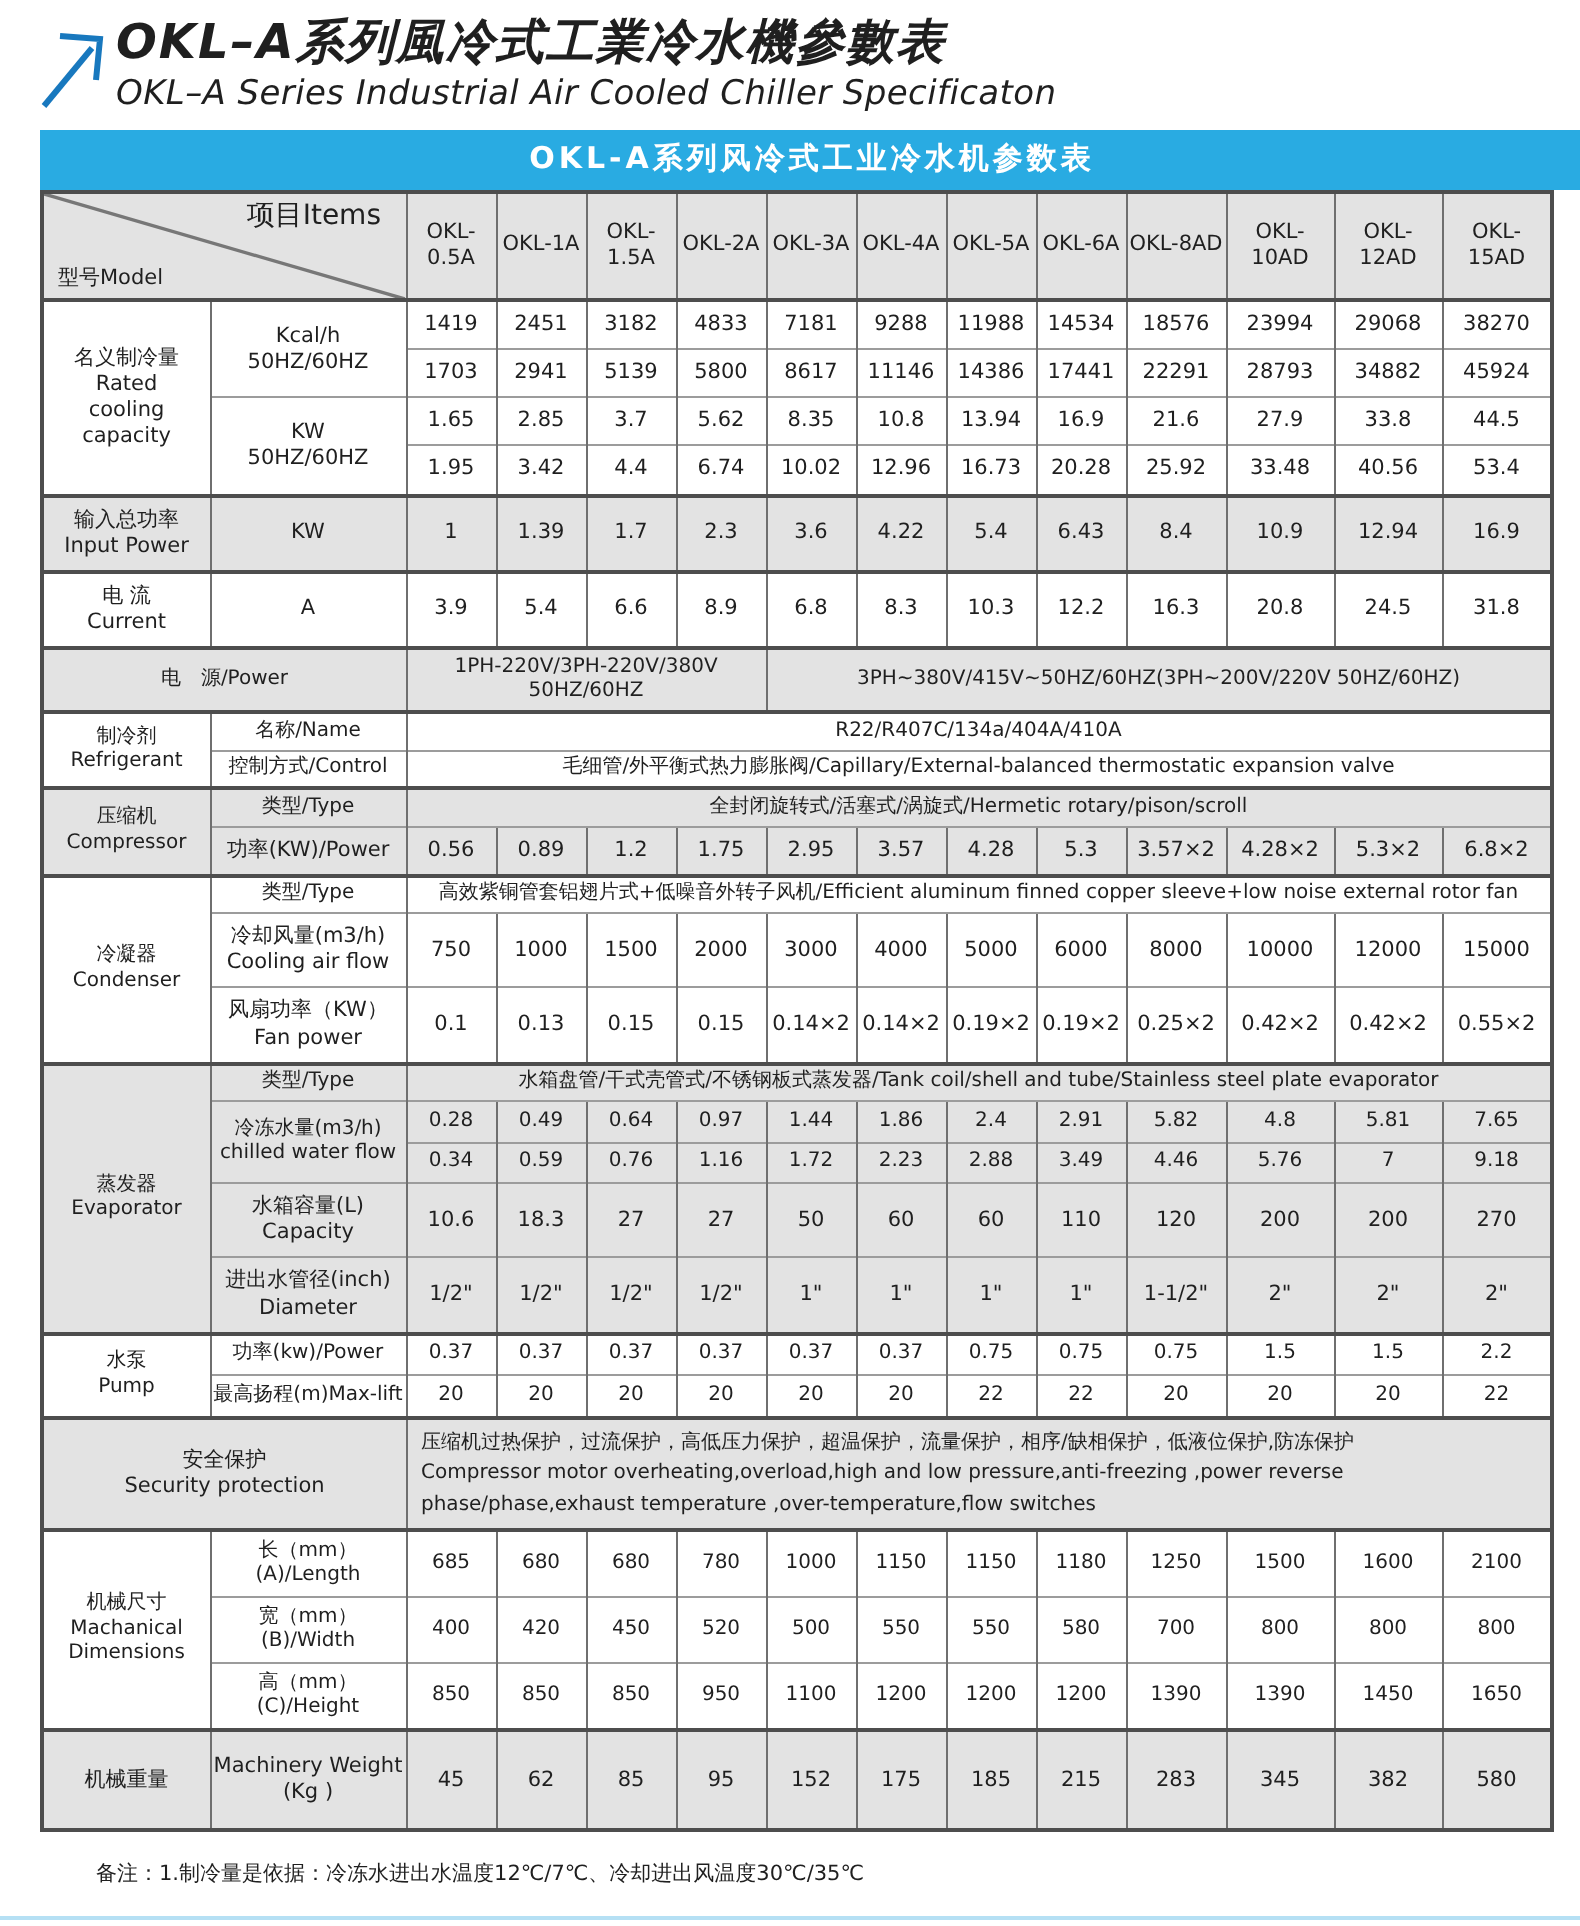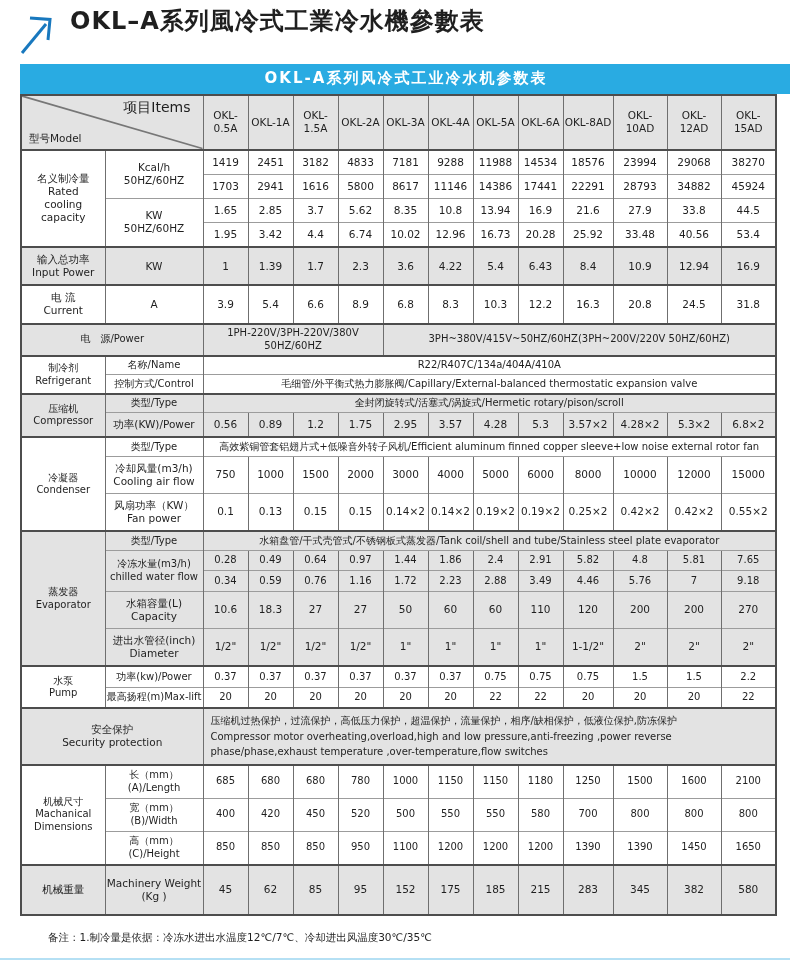--- a/index.html
+++ b/index.html
@@ -3,21 +3,21 @@
 <meta charset="utf-8">
 <style>
   html,body{margin:0;padding:0;}
   body{
     width:790px;height:963px;background:#ffffff;
     font-family:"DejaVu Sans","Liberation Sans",sans-serif;color:#1f1f1f;
   }
   .page{position:relative;width:790px;height:963px;overflow:hidden;background:#fff;}
 
   
-  .hdr{display:flex;align-items:flex-start;padding:8px 0 0 18px;gap:12px;}
+  .hdr{display:flex;align-items:flex-start;padding:8px 0 0 18px;font-style:italic;}
   .hdr .logo{width:40px;height:44px;margin-top:4px;flex:0 0 auto;}
   .hdr h1{margin:0;font-size:24px;font-weight:700;letter-spacing:1px;line-height:1.15;}
   .hdr .sub{font-size:17px;font-weight:400;margin-top:1px;letter-spacing:.2px;}
 
   
   .sheet{margin:8px 15px 0 20px;width:772px;}
   .tbar{background:#29ABE2;color:#fff;text-align:center;font-size:15px;font-weight:700;
         padding:5px 0 6px 0;letter-spacing:2px;}
   table{border-collapse:collapse;table-layout:fixed;width:755px;border:2px solid #4d4d4d;}
   th,td{border-left:1px solid #6f6f6f;border-top:1px solid #9c9c9c;
@@ -51,20 +51,21 @@
 
 <div class="page">
 
   <div class="hdr">
     <svg class="logo" viewBox="0 0 40 44" fill="none">
       <path d="M4 41 L28 12" stroke="#1878BE" stroke-width="3"></path>
       <path d="M12 6 L32 7.5 L30 28" stroke="#1878BE" stroke-width="3" fill="none"></path>
     </svg>
     <div>
       <h1>OKL–A系列風冷式工業冷水機參數表</h1>
+      <div class="sub">OKL–A Series Industrial Air Cooled Chiller Specificaton</div>
     </div>
   </div>
 
   <div class="sheet">
     <div class="tbar">OKL-A系列风冷式工业冷水机参数表</div>
 
     <table>
       <colgroup>
         <col style="width:84px">
           <col style="width:98px">
@@ -121,21 +122,21 @@
             <td>11988</td>
             <td>14534</td>
             <td>18576</td>
             <td>23994</td>
             <td>29068</td>
             <td>38270</td>
           </tr>
           <tr class="w">
             <td>1703</td>
             <td>2941</td>
-            <td>1616</td>
+            <td>5139</td>
             <td>5800</td>
             <td>8617</td>
             <td>11146</td>
             <td>14386</td>
             <td>17441</td>
             <td>22291</td>
             <td>28793</td>
             <td>34882</td>
             <td>45924</td>
           </tr>

